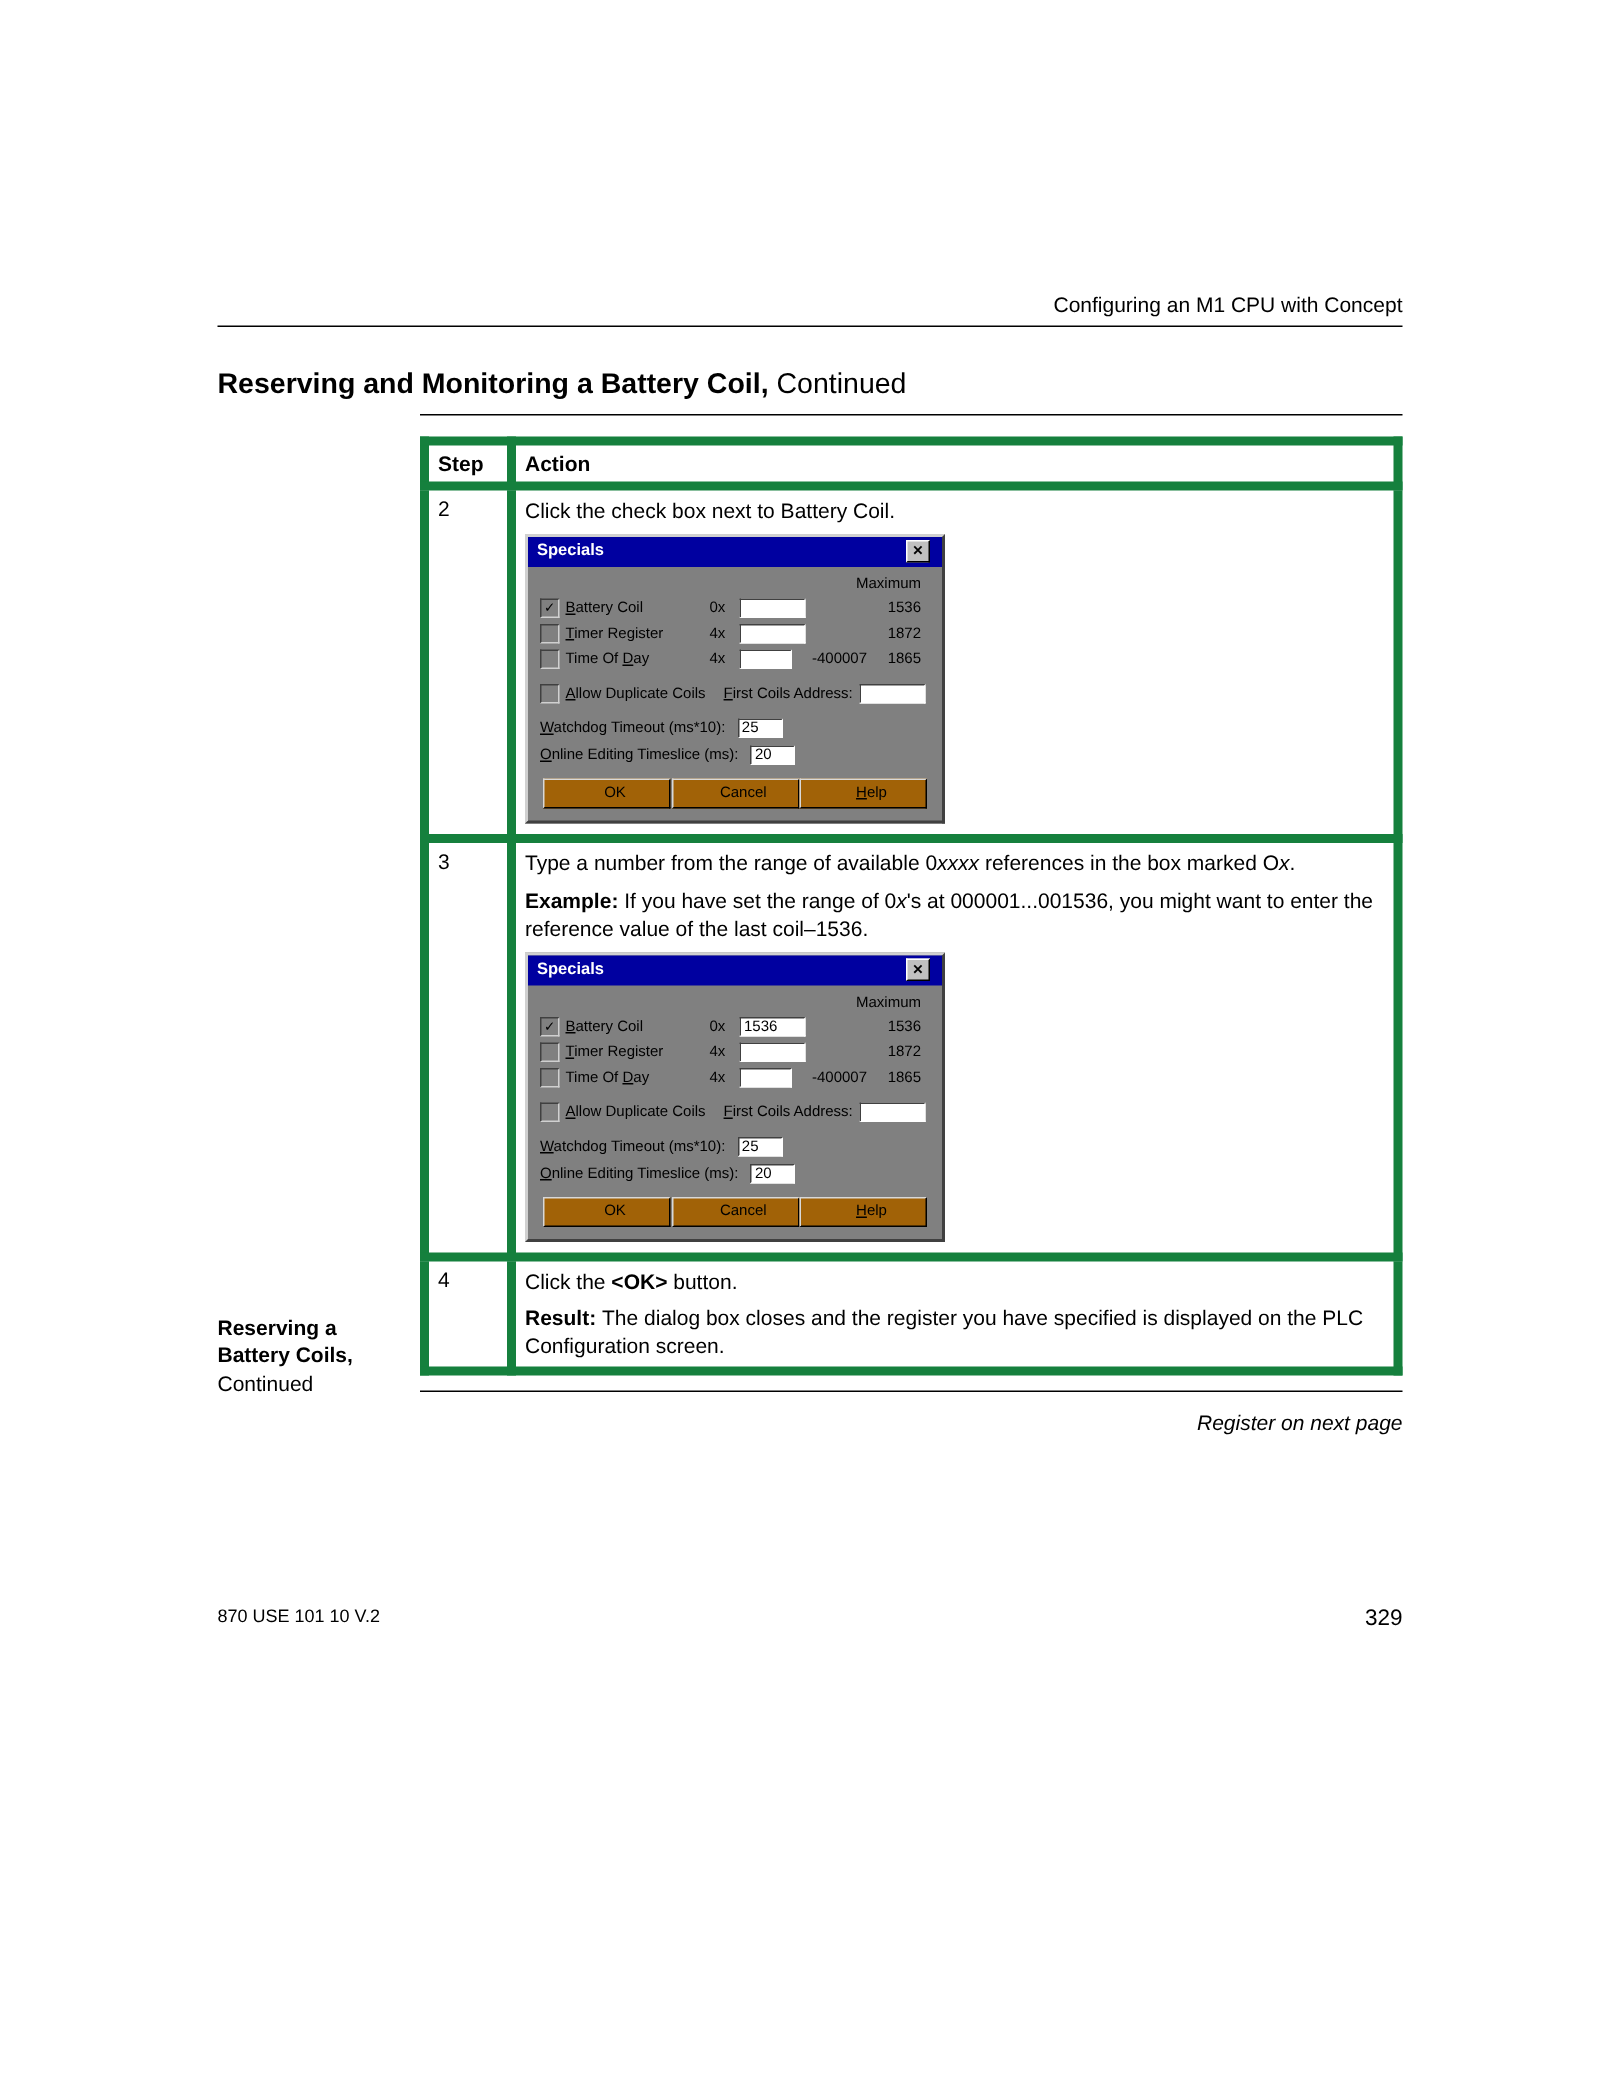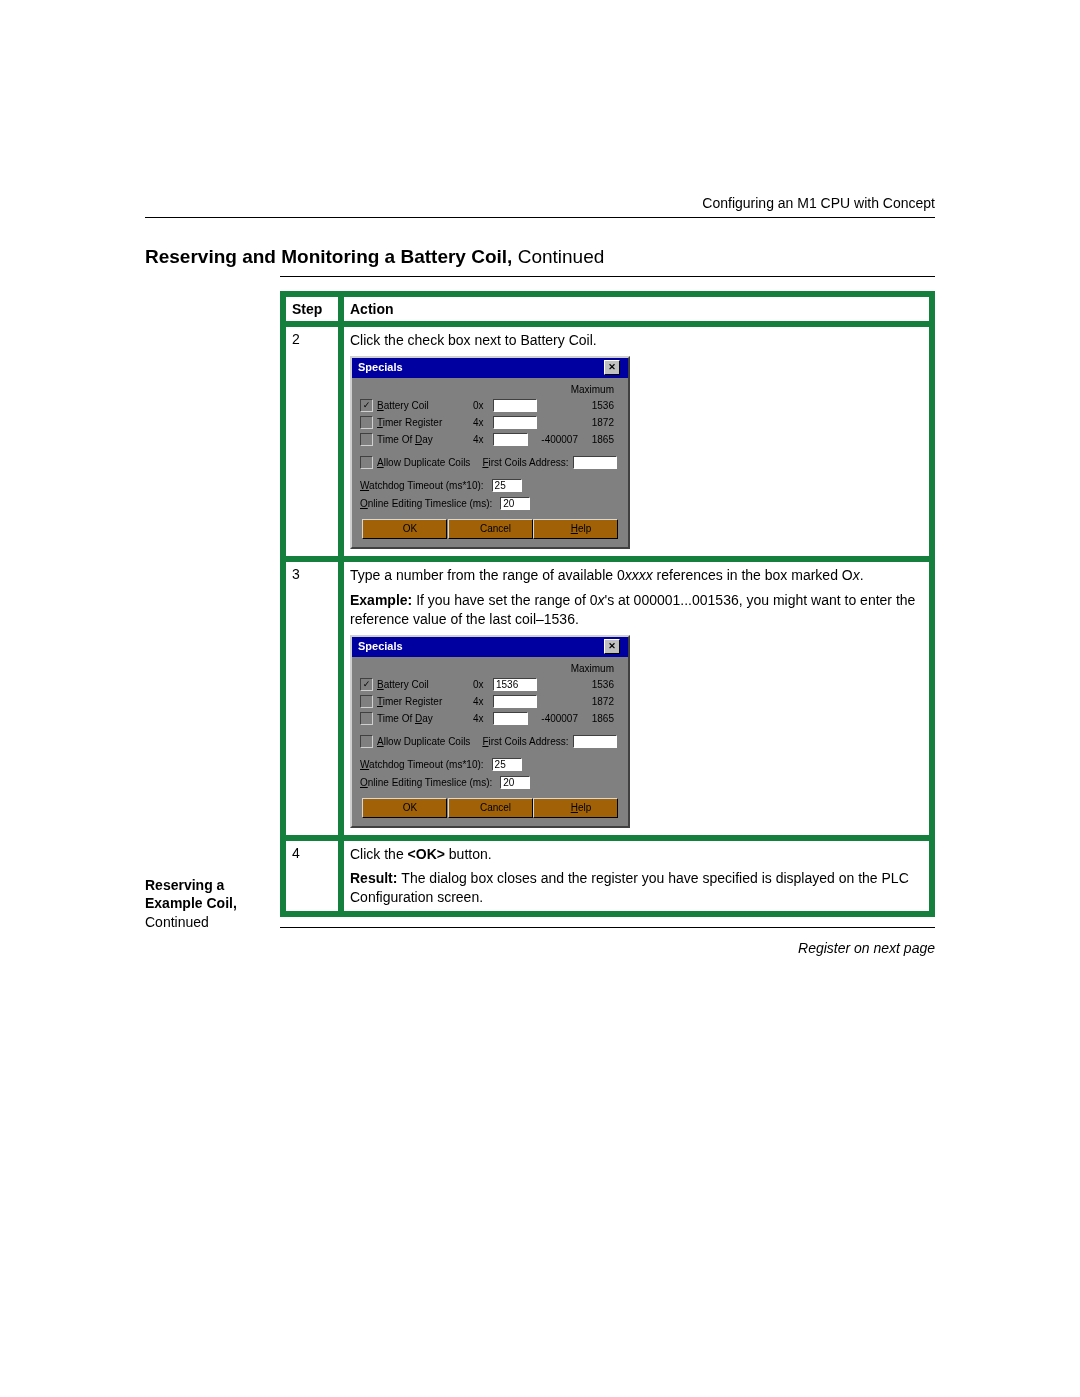--- a/index.html
+++ b/index.html
@@ -172,21 +172,21 @@
 
   <div class="page-title">
     <span class="bold">Reserving and Monitoring a Battery Coil, </span><span>Continued</span>
   </div>
 
   <div class="section-rule"></div>
 
   <div class="body-row">
     <div class="side-col">
       <div class="bold">Reserving a</div>
-      <div class="bold">Example Coil,</div>
+      <div class="bold">Battery Coils,</div>
       <div>Continued</div>
     </div>
 
     <div class="main-col">
       <table class="steps">
         <thead>
           <tr>
             <th style="width:40px">Step</th>
             <th>Action</th>
           </tr>
@@ -341,13 +341,17 @@
           </tr>
         </tbody>
       </table>
 
       <div class="section-rule" style="margin-left:0; margin-top:10px; margin-bottom:4px"></div>
     </div>
   </div>
 
   <div class="continued">Register on next page</div>
 
+  <div class="footer">
+    <span>870 USE 101 10 V.2</span>
+    <span class="pg">329</span>
+  </div>
 </div>
 
 </body></html>

